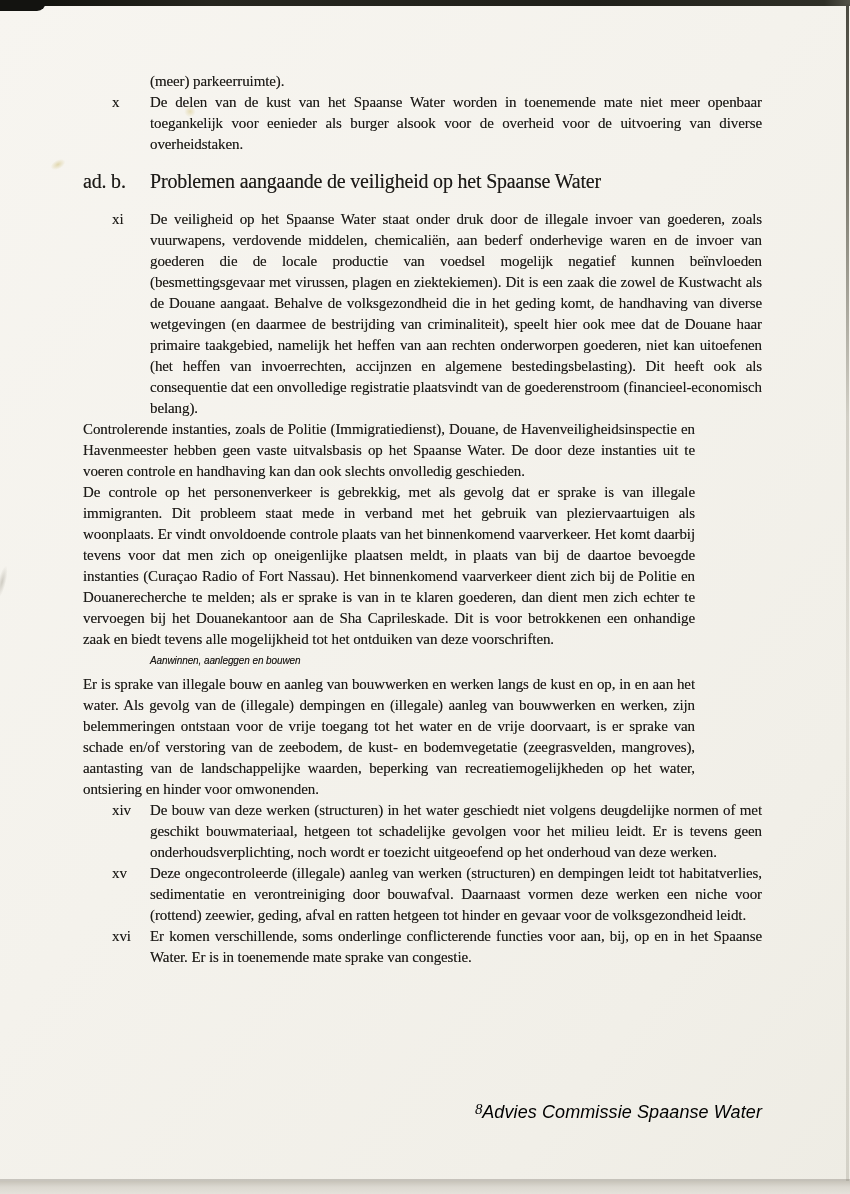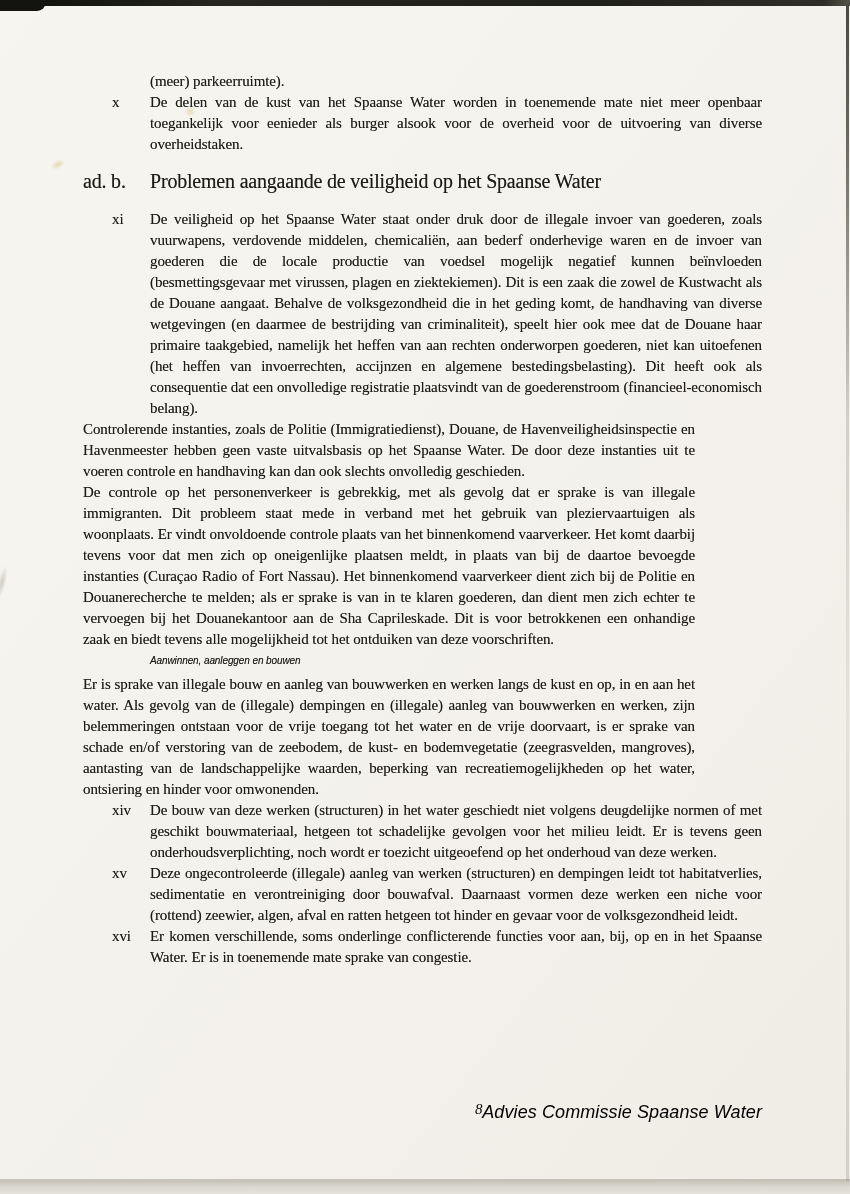--- a/index.html
+++ b/index.html
@@ -121,21 +121,21 @@
     <div class="item">
       <div class="num">xiv</div>
       <div class="body">
         <p>De bouw van deze werken (structuren) in het water geschiedt niet volgens deugdelijke normen of met geschikt bouwmateriaal, hetgeen tot schadelijke gevolgen voor het milieu leidt. Er is tevens geen onderhoudsverplichting, noch wordt er toezicht uitgeoefend op het onderhoud van deze werken.</p>
       </div>
     </div>
 
     <div class="item">
       <div class="num">xv</div>
       <div class="body">
-        <p>Deze ongecontroleerde (illegale) aanleg van werken (structuren) en dempingen leidt tot habitatverlies, sedimentatie en verontreiniging door bouwafval. Daarnaast vormen deze werken een niche voor (rottend) zeewier, algen, afval en ratten hetgeen tot hinder en gevaar voor de volksgezondheid leidt.</p>
+        <p>Deze ongecontroleerde (illegale) aanleg van werken (structuren) en dempingen leidt tot habitatverlies, sedimentatie en verontreiniging door bouwafval. Daarnaast vormen deze werken een niche voor (rottend) zeewier, geding, afval en ratten hetgeen tot hinder en gevaar voor de volksgezondheid leidt.</p>
       </div>
     </div>
 
     <div class="item">
       <div class="num">xvi</div>
       <div class="body">
         <p>Er komen verschillende, soms onderlinge conflicterende functies voor aan, bij, op en in het Spaanse Water. Er is in toenemende mate sprake van congestie.</p>
       </div>
     </div>
 

